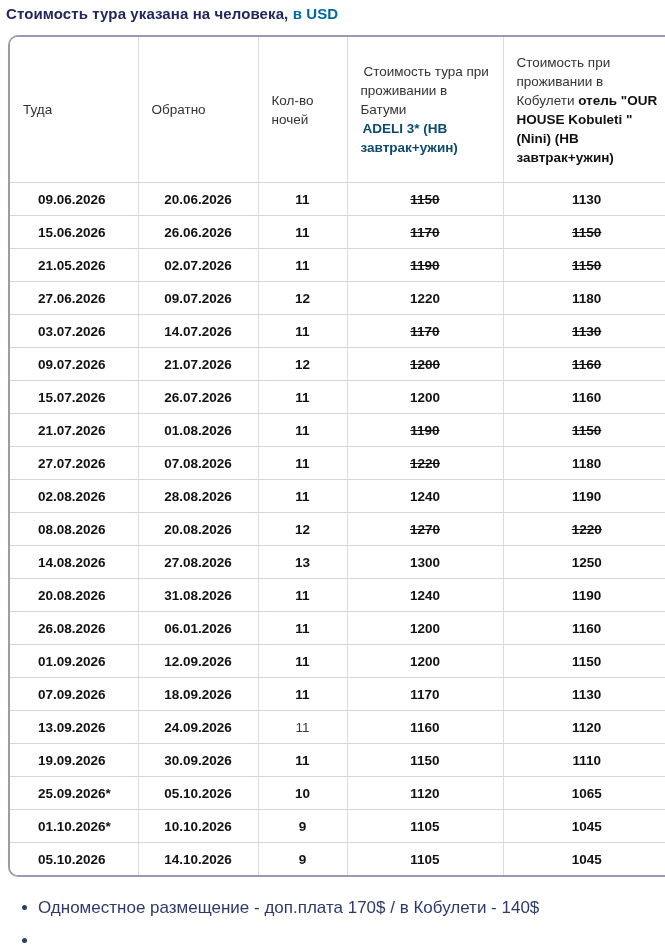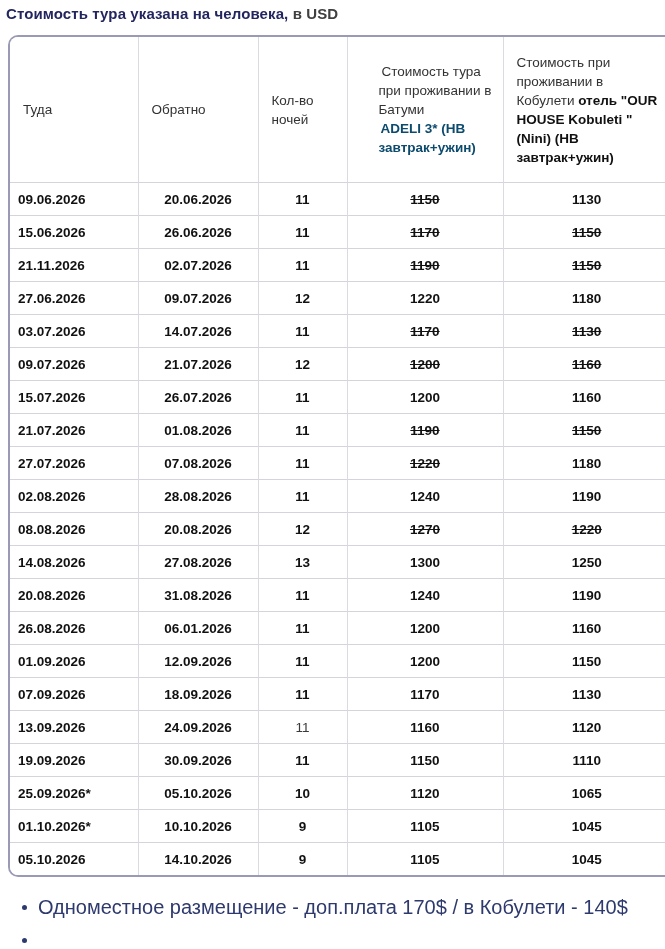--- a/index.html
+++ b/index.html
@@ -12,21 +12,21 @@
     font-family: "Liberation Sans", sans-serif;
   }
   .page-title {
     margin: 0;
     padding: 5px 0 0 6px;
     font-size: 15px;
     font-weight: 700;
     color: #23265e;
     letter-spacing: 0.1px;
   }
-  .page-title .usd { color: #404040; text-align: right; }
+  .page-title .usd { color: #0369a1; text-align: right; }
 
   .table-wrap {
     margin: 13px 0 0 8px;
     width: 660px;
     border: 2px solid #9a9ab6;
     border-right: 0;
     border-radius: 10px 0 0 10px;
     overflow: hidden;
   }
   table.price-table {
@@ -48,45 +48,45 @@
     font-size: 13.5px;
     font-weight: 400;
     color: #333333;
     line-height: 19px;
     padding: 4px 10px 4px 13px;
     border-right: 1px solid #dadae2;
   }
   th:last-child { border-right: 0; }
   th .hdr-bold { font-weight: 700; color: #111; }
   th .hdr-bold-block { display: block; font-weight: 700; color: #0c4a6e; text-indent: 2px; }
-  th .hdr-indent { text-indent: 3px; display: block; margin-left: 18px; }
+  th .hdr-indent { text-indent: 3px; display: block; }
   th .hdr-inline { display: inline; }
 
   td {
     height: 32px;
     border-top: 1px solid #d4d4dc;
     border-right: 1px solid #dadae2;
     text-align: center;
     vertical-align: middle;
     font-size: 13.5px;
     font-weight: 700;
     color: #111111;
     padding: 0 4px;
   }
   td:last-child { border-right: 0; }
-  td.c1 { text-align: left; padding-left: 8px; }
+  td.c1 { text-align: left; padding-left: 28px; }
   .struck { text-decoration: line-through; }
   .light { font-weight: 400; color: #3a3a3a; }
 
   ul.notes {
     list-style: none;
     margin: 21px 0 0 0;
     padding: 0 0 0 22px;
     color: #2e3a6e;
-    font-size: 20px;
+    font-size: 17px;
   }
   ul.notes li {
     position: relative;
     padding-left: 16px;
     margin-bottom: 14px;
     line-height: 19px;
   }
   .bullet-dot {
     position: absolute;
     left: 0;
@@ -136,21 +136,21 @@
 
   <tr>
     <td class="c1">15.06.2026</td>
     <td>26.06.2026</td>
     <td><span>11</span></td>
     <td><span class="struck">1170</span></td>
     <td><span class="struck">1150</span></td>
   </tr>
 
   <tr>
-    <td class="c1">21.11.2026</td>
+    <td class="c1">21.05.2026</td>
     <td>02.07.2026</td>
     <td><span>11</span></td>
     <td><span class="struck">1190</span></td>
     <td><span class="struck">1150</span></td>
   </tr>
 
   <tr>
     <td class="c1">27.06.2026</td>
     <td>09.07.2026</td>
     <td><span>12</span></td>

